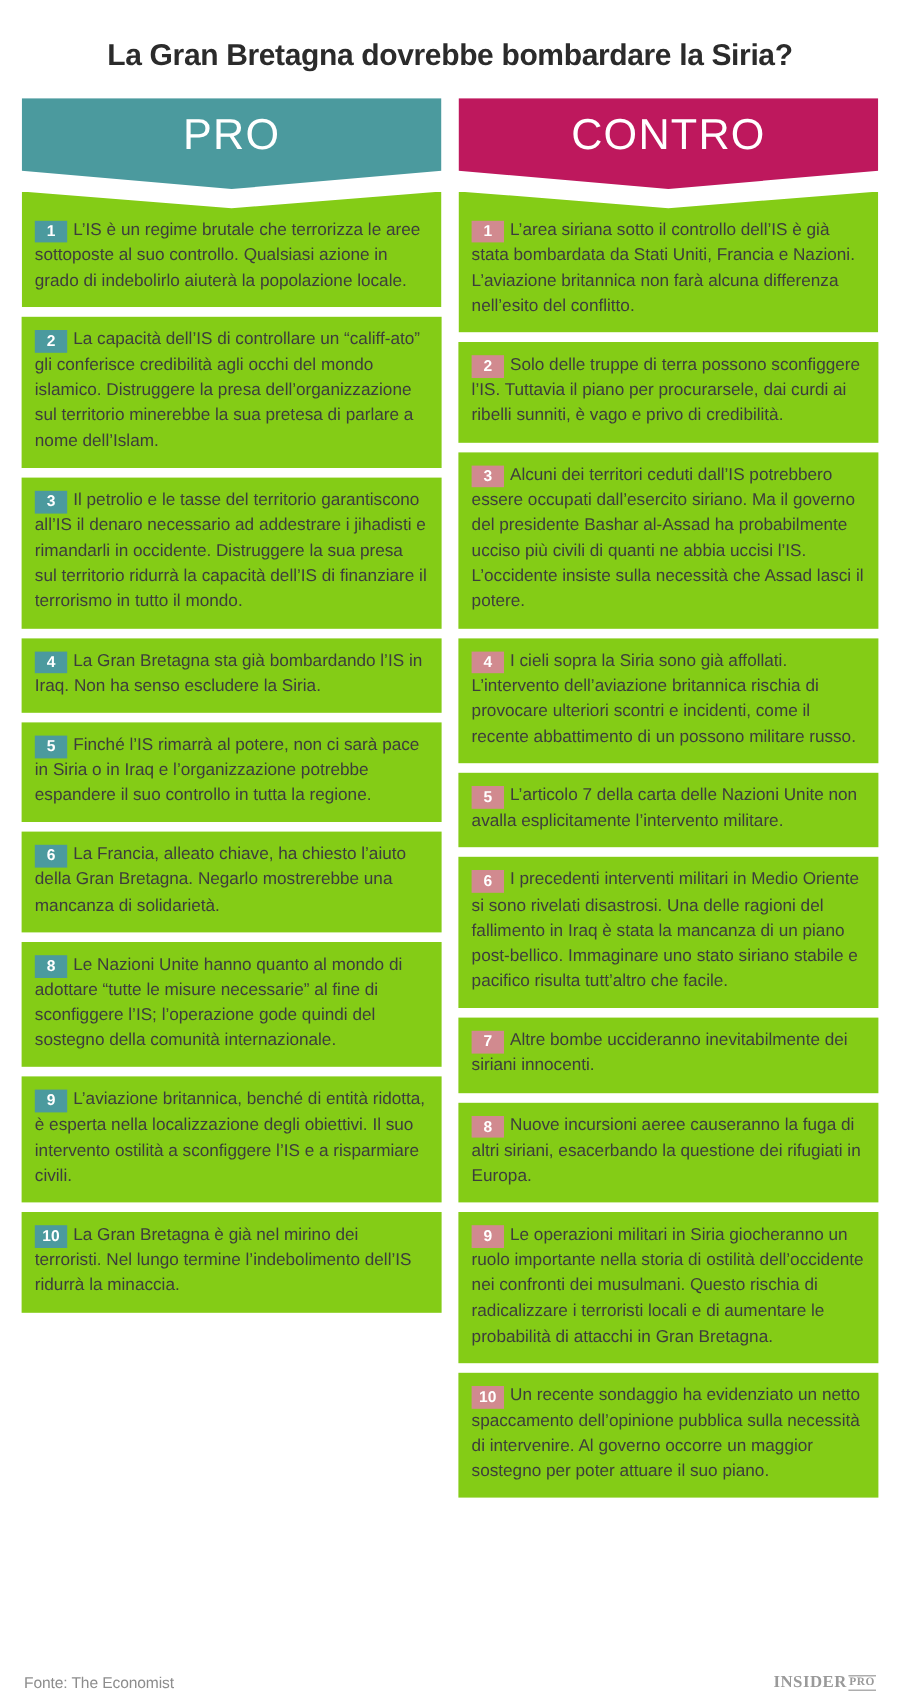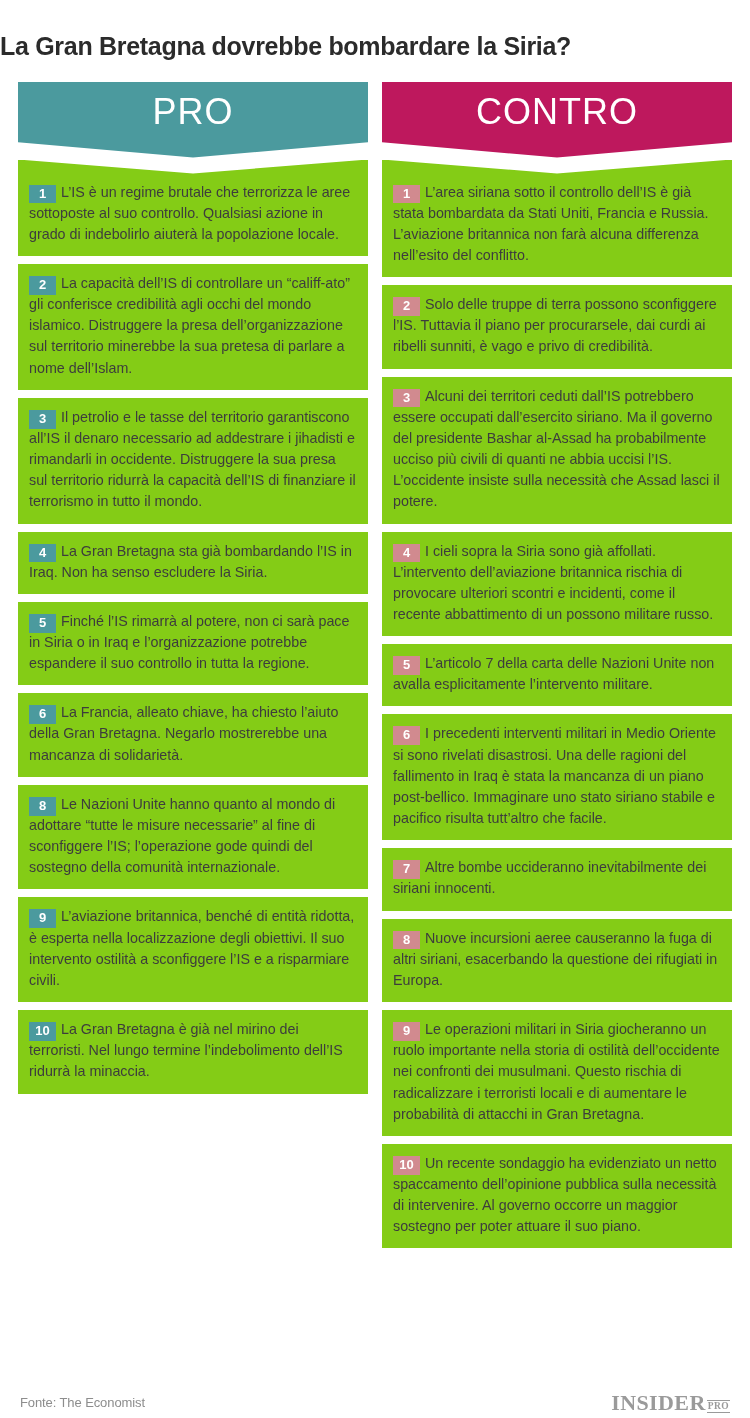--- a/index.html
+++ b/index.html
@@ -17,20 +17,21 @@
 
   .page {
     position: relative;
     width: 750px;
     height: 1418px;
     box-sizing: border-box;
   }
 
   
   .title {
+    text-align: center;
     font-size: 25px;
     font-weight: 600;
     color: #2b2b2b;
     letter-spacing: -0.3px;
     padding-top: 14px;
     padding-bottom: 4px;
     line-height: 1.2;
   }
 
   
@@ -127,21 +128,21 @@
     color: #8d8d8d;
     letter-spacing: -0.1px;
   }
   .logo {
     display: flex;
     align-items: flex-end;
     color: #9a9a9a;
   }
   .logo-main {
     font-family: "Liberation Serif", serif;
-    font-size: 22px;
+    font-size: 14px;
     font-weight: 700;
     letter-spacing: 0.4px;
     line-height: 1;
   }
   .logo-pro {
     font-family: "Liberation Serif", serif;
     font-size: 9.5px;
     font-weight: 700;
     letter-spacing: 0.4px;
     line-height: 1;
@@ -177,21 +178,21 @@
           <div class="card"><span class="badge pro">9</span><span class="card-text">L’aviazione  britannica, benché di entità ridotta, è esperta nella  localizzazione degli obiettivi. Il suo intervento ostilità a  sconfiggere l’IS e a risparmiare civili.</span></div>
           <div class="card"><span class="badge pro">10</span><span class="card-text">La Gran Bretagna è  già nel mirino dei terroristi. Nel lungo termine l’indebolimento dell’IS ridurrà la minaccia.</span></div>
         </div>
     </div>
 
     <div class="column">
       <div class="banner contro">
         <span class="banner-label">CONTRO</span>
       </div>
       <div class="cards">
-          <div class="card notched"><span class="badge contro">1</span><span class="card-text">L’area siriana  sotto il controllo dell’IS è già stata bombardata da Stati  Uniti, Francia e Russia. L’aviazione britannica non farà alcuna  differenza nell’esito del conflitto.</span></div>
+          <div class="card notched"><span class="badge contro">1</span><span class="card-text">L’area siriana  sotto il controllo dell’IS è già stata bombardata da Stati  Uniti, Francia e Nazioni. L’aviazione britannica non farà alcuna  differenza nell’esito del conflitto.</span></div>
           <div class="card"><span class="badge contro">2</span><span class="card-text">Solo delle truppe di  terra possono sconfiggere l’IS. Tuttavia il piano per procurarsele, dai curdi ai ribelli sunniti, è vago e privo di  credibilità.</span></div>
           <div class="card"><span class="badge contro">3</span><span class="card-text">Alcuni dei territori  ceduti dall’IS potrebbero essere occupati dall’esercito siriano. Ma il governo del presidente Bashar al-Assad ha probabilmente ucciso  più civili di quanti ne abbia uccisi l’IS. L’occidente insiste  sulla necessità che Assad lasci il potere.</span></div>
           <div class="card"><span class="badge contro">4</span><span class="card-text">I cieli sopra la Siria sono già affollati. L’intervento dell’aviazione  britannica rischia di provocare ulteriori scontri e incidenti, come il recente abbattimento di un possono militare russo.</span></div>
           <div class="card"><span class="badge contro">5</span><span class="card-text">L’articolo 7 della  carta delle Nazioni Unite non avalla esplicitamente l’intervento militare.</span></div>
           <div class="card"><span class="badge contro">6</span><span class="card-text">I precedenti  interventi militari in Medio Oriente si sono rivelati disastrosi.  Una delle ragioni del fallimento in Iraq è stata la mancanza di un  piano post-bellico. Immaginare uno stato siriano stabile e pacifico  risulta tutt’altro che facile.</span></div>
           <div class="card"><span class="badge contro">7</span><span class="card-text">Altre bombe uccideranno inevitabilmente dei siriani innocenti.</span></div>
           <div class="card"><span class="badge contro">8</span><span class="card-text">Nuove incursioni  aeree causeranno la fuga di altri siriani, esacerbando la questione  dei rifugiati in Europa.</span></div>
           <div class="card"><span class="badge contro">9</span><span class="card-text">Le operazioni militari in Siria giocheranno un ruolo importante nella storia di  ostilità dell’occidente nei confronti dei musulmani. Questo  rischia di radicalizzare i terroristi locali e di aumentare le  probabilità di attacchi in Gran Bretagna.</span></div>
           <div class="card"><span class="badge contro">10</span><span class="card-text">Un recente sondaggio  ha evidenziato un netto spaccamento dell’opinione pubblica sulla  necessità di intervenire. Al governo occorre un maggior sostegno  per poter attuare il suo piano.</span></div>
         </div>

